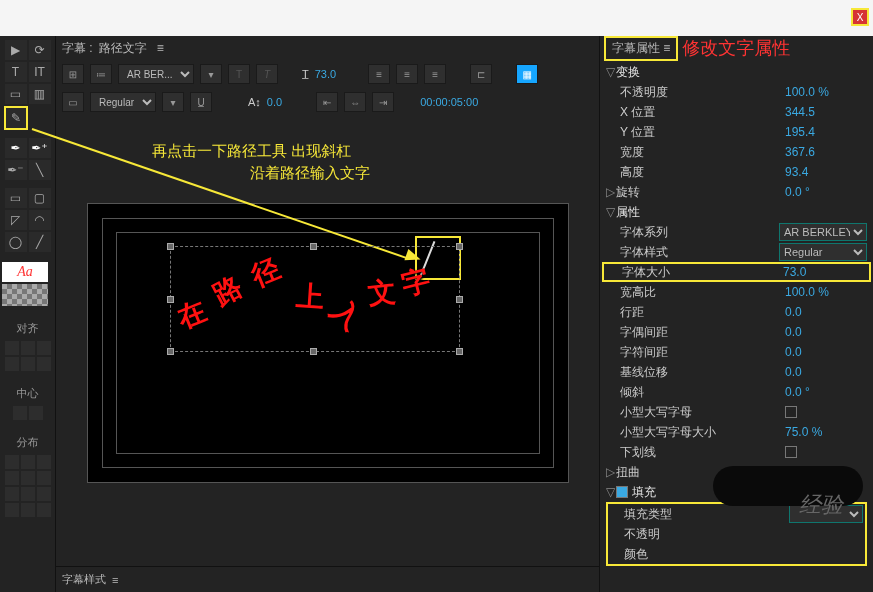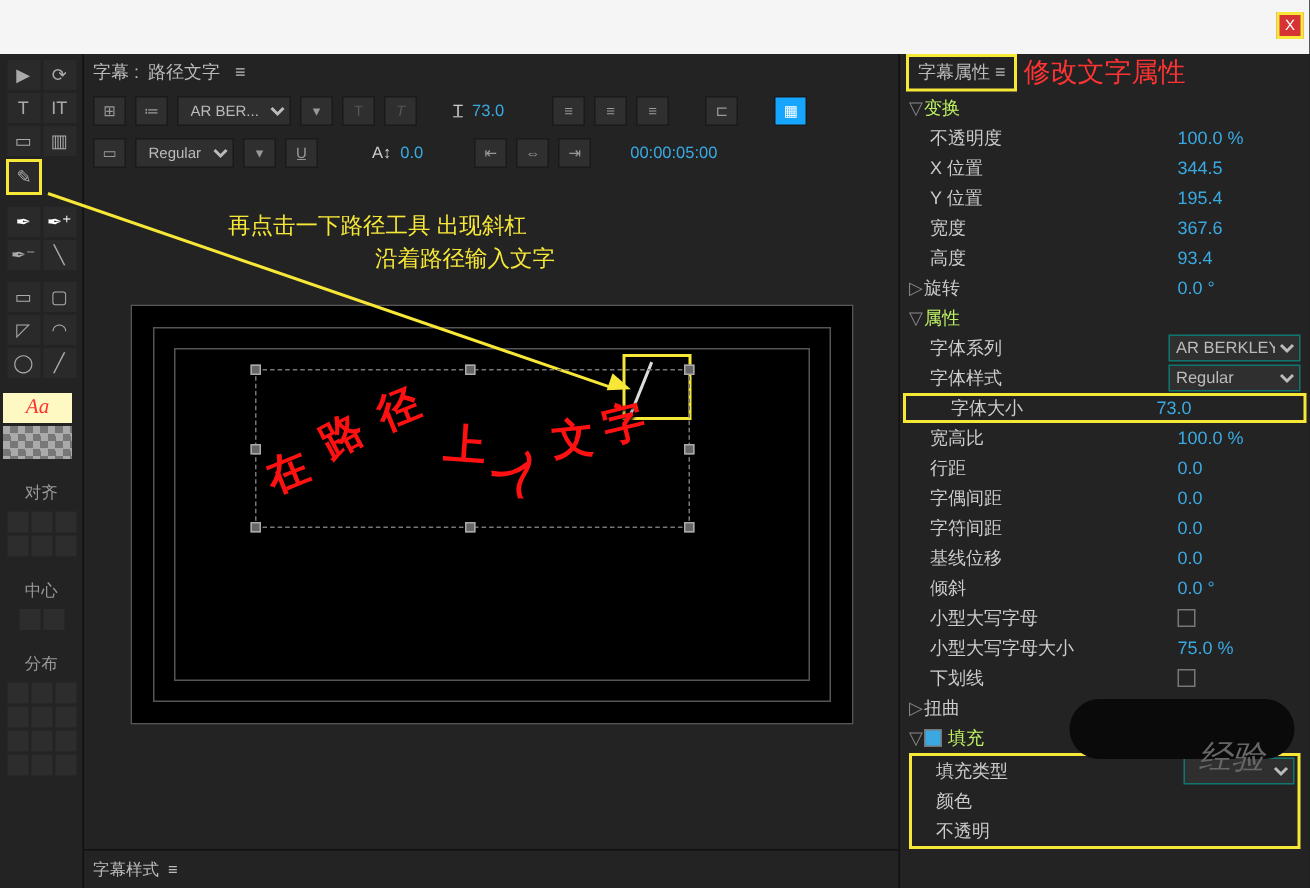--- a/index.html
+++ b/index.html
@@ -5,21 +5,21 @@
 *{margin:0;padding:0;box-sizing:border-box;font-family:"Microsoft YaHei",Arial,sans-serif}
 body{width:873px;height:592px;background:#1e1e1e;color:#bbb;font-size:11px;overflow:hidden;position:relative}
 .topbar{height:36px;background:#f5f5f5;position:relative}
 .close-x{position:absolute;right:4px;top:8px;width:18px;height:18px;background:#d63434;color:#fff;display:flex;align-items:center;justify-content:center;font-size:10px;cursor:pointer;border:2px solid #f7e838}
 .hl{border:2px solid #f7e838}
 .main{display:flex;height:556px}
 .toolcol{width:56px;background:#232323;border-right:1px solid #111;padding:4px 2px;display:flex;flex-direction:column;gap:2px}
 .trow{display:flex;gap:2px;justify-content:center}
 .tbtn{width:22px;height:20px;background:#2a2a2a;display:flex;align-items:center;justify-content:center;color:#aaa;font-size:12px;cursor:pointer}
 .tbtn.pen{color:#fff}
-.tbtn.Aa{color:#f33;font-style:italic;font-family:Georgia,serif;font-size:14px;width:46px;padding:0 0;background:#fef9c3}
+.tbtn.Aa{color:#f33;font-style:italic;font-family:Georgia,serif;font-size:14px;width:46px;padding:0 0;background:#ffffff}
 .checker{width:46px;height:22px;background:repeating-conic-gradient(#777 0% 25%,#aaa 0% 50%) 0 0/10px 10px}
 .seclabel{text-align:center;padding:3px 0;color:#999;font-size:11px}
 .grid6{display:flex;flex-wrap:wrap;gap:2px;justify-content:center;padding:0 2px}
 .grid6 .c{width:14px;height:14px;background:#2d2d2d}
 .mid{flex:1;display:flex;flex-direction:column;background:#232323}
 .tabrow{height:24px;display:flex;align-items:center;padding:0 6px;color:#bbb;font-size:12px;gap:6px}
 .tabrow .menu{margin-left:4px}
 .optrow{height:28px;display:flex;align-items:center;gap:6px;padding:0 6px}
 .ob{width:22px;height:20px;background:#2f2f2f;border:1px solid #1a1a1a;display:flex;align-items:center;justify-content:center;color:#999;font-size:10px}
 .sel{height:20px;background:#2f2f2f;border:1px solid #1a1a1a;color:#bbb;font-size:10px;padding:0 4px}
@@ -38,21 +38,21 @@
 .arrow-head{position:absolute;width:0;height:0;border-left:15px solid #f7e838;border-top:6px solid transparent;border-bottom:6px solid transparent}
 .bottomtab{height:26px;display:flex;align-items:center;padding:0 6px;border-top:1px solid #111;gap:6px}
 .props{width:274px;background:#232323;border-left:1px solid #111;display:flex;flex-direction:column;font-size:12px}
 .props-head{height:24px;display:flex;align-items:center;padding:0 4px;gap:4px}
 .props-head .tab{padding:2px 6px}
 .props-head .ann{color:#f33;font-size:18px}
 .prop-body{flex:1;overflow:hidden;padding:2px 6px}
 .pr{display:flex;align-items:center;height:20px}
 .pr .lbl{flex:1;color:#ccc;padding-left:14px}
 .pr .val{width:82px;color:#3aa9e2}
-.pr.section .lbl{color:#bef264;padding-left:4px}
+.pr.section .lbl{color:#e5e5e5;padding-left:4px}
 .pr .caret{display:inline-block;width:10px;color:#888}
 .pr .cb{width:12px;height:12px;border:1px solid #777;margin-right:70px}
 .pr .cb.on{background:#3aa9e2}
 .pr select{background:#2f2f2f;border:1px solid #0f766e;color:#bbb;font-size:11px;width:88px;height:18px}
 .watermark{position:absolute;right:30px;bottom:72px;color:#666;font-size:22px;font-style:italic;pointer-events:none}
 .speech{position:absolute;right:10px;bottom:86px;width:150px;height:40px;background:#0a0a0a;border-radius:20px}
 </style>
 </head>
 <body>
 
@@ -231,21 +231,21 @@
           <span class="lbl" style="padding-left:0">属性</span>
         </div>
       <div class="pr">
           <span class="lbl">字体系列</span>
           <select><option>AR BERKLEY</option></select>
         </div>
       <div class="pr">
           <span class="lbl">字体样式</span>
           <select><option>Regular</option></select>
         </div>
-      <div class="pr hl" style="margin:0 -4px;padding:0 16px">
+      <div class="pr hl" style="margin:0 -4px;padding:0 4px">
           <span class="lbl">字体大小</span>
           <span class="val">73.0</span>
         </div>
       <div class="pr">
           <span class="lbl">宽高比</span>
           <span class="val">100.0 %</span>
         </div>
       <div class="pr">
           <span class="lbl">行距</span>
           <span class="val">0.0</span>
@@ -286,25 +286,25 @@
           <span class="caret">▽</span>
           <span class="cb on" style="margin-right:4px"></span>
           <span class="lbl" style="padding-left:0">填充</span>
         </div>
       <div class="hl" style="padding:0 2px">
         <div class="pr">
             <span class="lbl">填充类型</span>
             <select style="width:74px"></select>
           </div>
         <div class="pr">
+            <span class="lbl">不透明</span>
+          </div>
+        <div class="pr">
             <span class="lbl">颜色</span>
             <span style="width:82px"></span>
-          </div>
-        <div class="pr">
-            <span class="lbl">不透明</span>
           </div>
       </div>
     </div>
   </div>
 </div>
 
 <div class="anntext" style="left:152px;top:142px">再点击一下路径工具  出现斜杠</div>
 <div class="anntext" style="left:250px;top:164px">沿着路径输入文字</div>
 <div class="arrow-line" style="left:32px;top:128px;width:398px;transform:rotate(19deg)"></div>
 <div class="arrow-head" style="left:406px;top:251px;transform:rotate(19deg)"></div>

